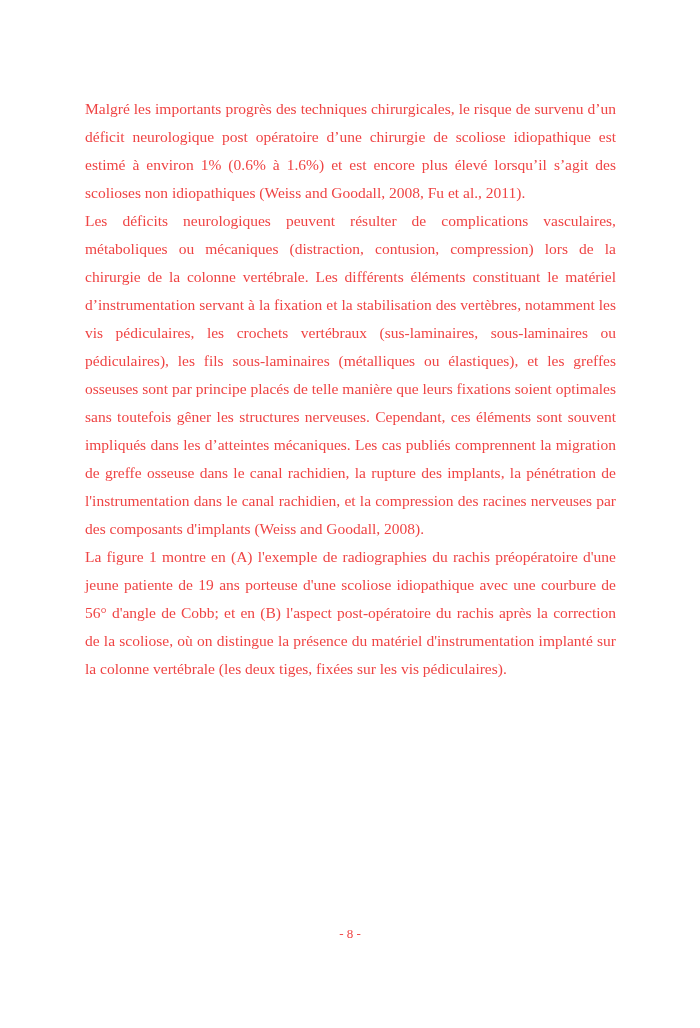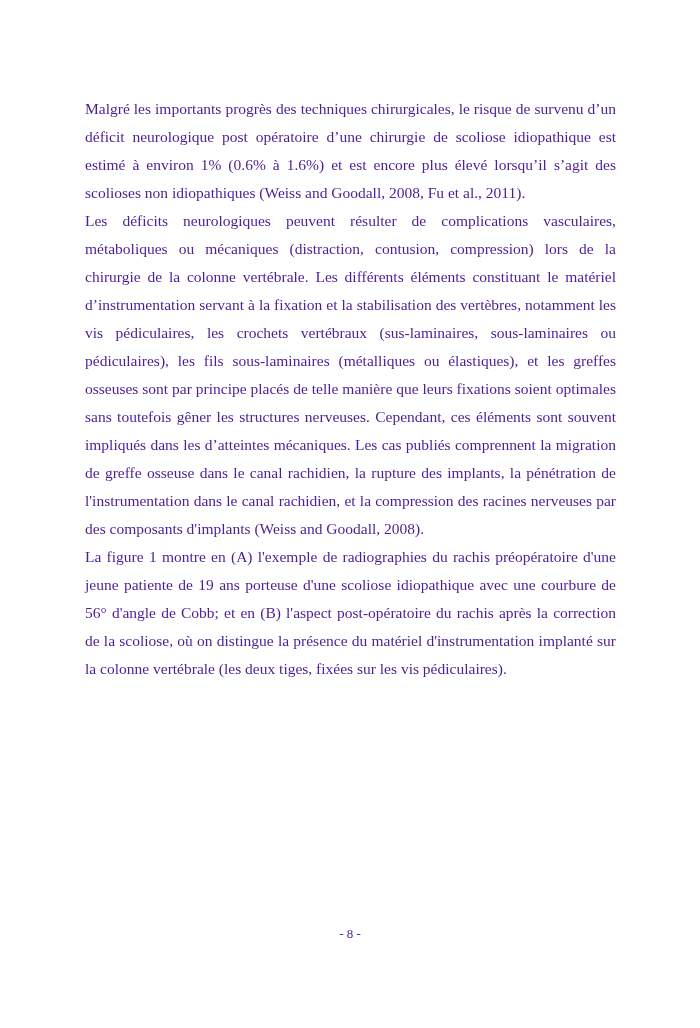--- a/index.html
+++ b/index.html
@@ -8,21 +8,21 @@
       background: #ffffff;
     }
     .page {
       position: relative;
       width: 700px;
       height: 1028px;
       background: #ffffff;
       margin: 0 auto;
       overflow: hidden;
       font-family: "Liberation Serif", "DejaVu Serif", serif;
-      color: #4c1d95;
+      color: #ef4444;
     }
     .content {
       position: absolute;
       top: 95px;
       left: 85px;
       width: 531px;
     }
     .para {
       margin: 0;
       padding: 0;

